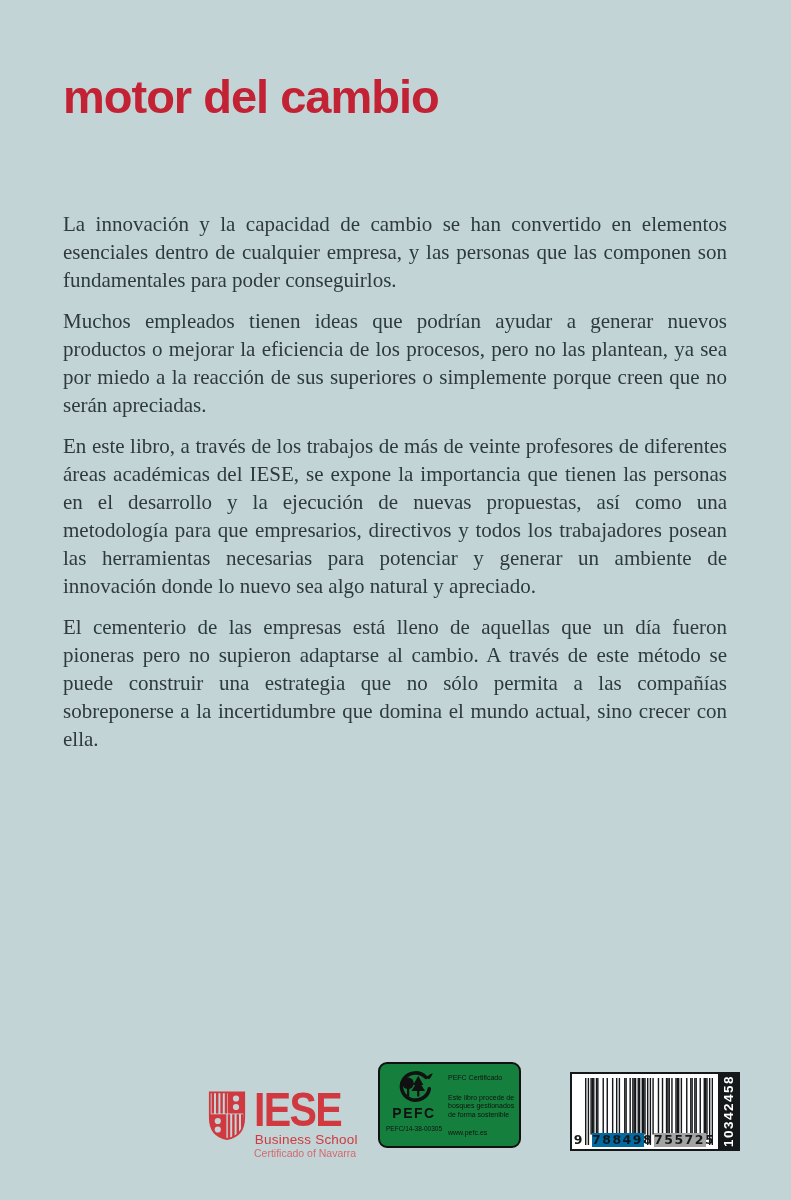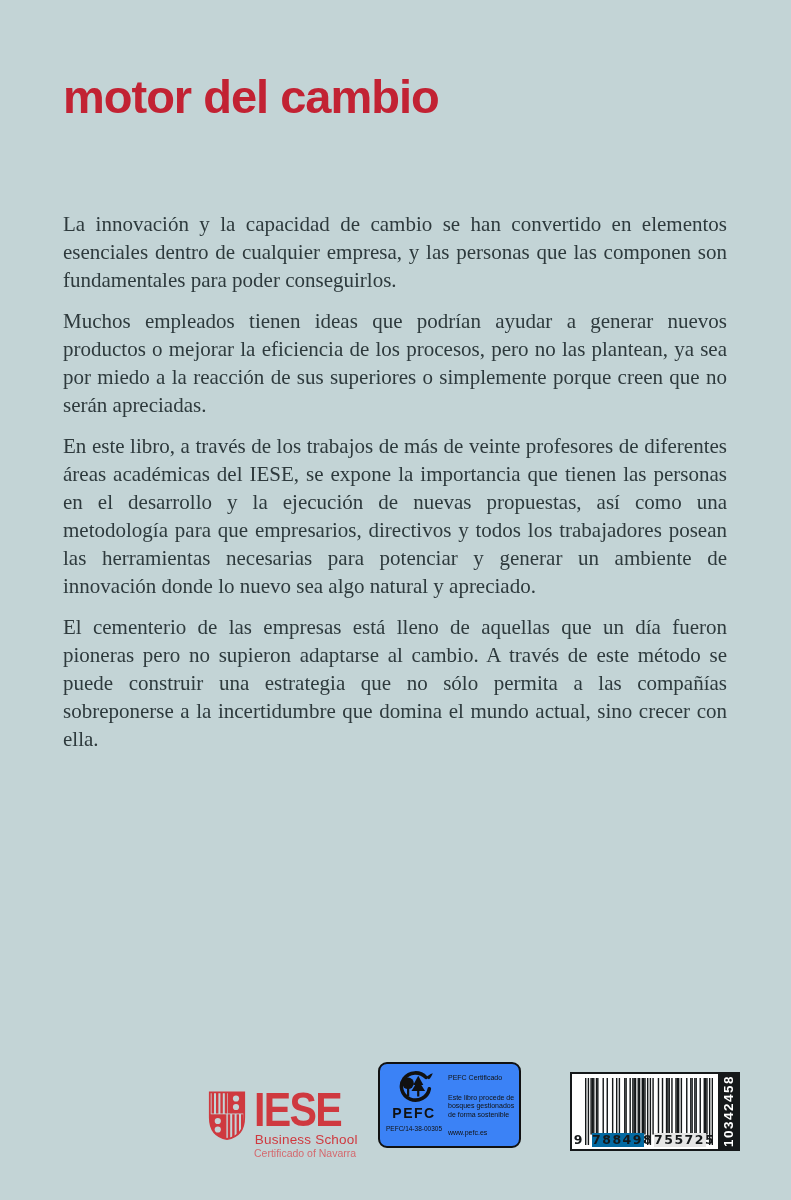--- a/index.html
+++ b/index.html
@@ -46,21 +46,21 @@
   .iese-name {
     font-size:49px; line-height:40px; font-weight:700; letter-spacing:-2px;
     transform:scaleX(.84); transform-origin:left top; white-space:nowrap;
   }
   .iese-bs { font-size:13.5px; line-height:14px; margin-top:4px; letter-spacing:.2px; white-space:nowrap;text-align:right; }
   .iese-un { font-size:10.5px; line-height:12px; color:#d4696e; width:96px; text-align:center; white-space:nowrap; }
 
   
   .pefc {
     position:absolute; left:378px; top:6px; width:143px; height:86px;
-    background:#3b82f6; border:2px solid #111; border-radius:9px;
+    background:#15803d; border:2px solid #111; border-radius:9px;
     display:flex; padding:7px 6px 5px 8px; color:#111;
   }
   .pefc-left { width:52px; display:flex; flex-direction:column; align-items:center; }
   .pefc-trees { width:42px; height:34px; display:block; }
   .pefc-word { font-weight:700; font-size:14px; letter-spacing:1.5px; line-height:15px; margin-top:1px; }
   .pefc-code { font-size:6.5px; line-height:7px; margin-top:4px; white-space:nowrap; }
   .pefc-right { flex:1; padding-left:8px; font-size:7px; line-height:8.5px; display:flex; flex-direction:column; }
   .pefc-cert { margin-top:3px; white-space:nowrap; }
   .pefc-claim { margin-top:11px; width:68px; }
   .pefc-url { margin-top:auto; margin-bottom:4px; }
@@ -72,21 +72,21 @@
   }
   .barcode-white { position:relative; width:146px; height:100%; background:#fff; }
   .bars { position:absolute; left:13px; top:4px; width:128px; height:67px; }
   .ean-digits span {
     position:absolute; bottom:2px;
     font-family:"DejaVu Sans", sans-serif;
     font-size:12.5px; font-weight:700; line-height:14px; color:#15181a;
   }
   .ean-lead  { left:1px; width:10px; text-align:center; }
   .ean-left  { left:20px; width:52px; background:#0369a1; text-align:center; letter-spacing:1.5px; }
-  .ean-right { left:82px; width:52px; background:#e5e5e5; text-align:center; letter-spacing:1.5px; }
+  .ean-right { left:82px; width:52px; background:#a3a3a3; text-align:center; letter-spacing:1.5px; }
   .barcode-strip {
     flex:1; background:#15181a; color:#fff;
     display:flex; align-items:center; justify-content:center;
   }
   .barcode-strip span {
     writing-mode:vertical-rl; transform:rotate(180deg);
     font-size:13.5px; font-weight:700; letter-spacing:1.5px;
   }
 </style>
 </head>

